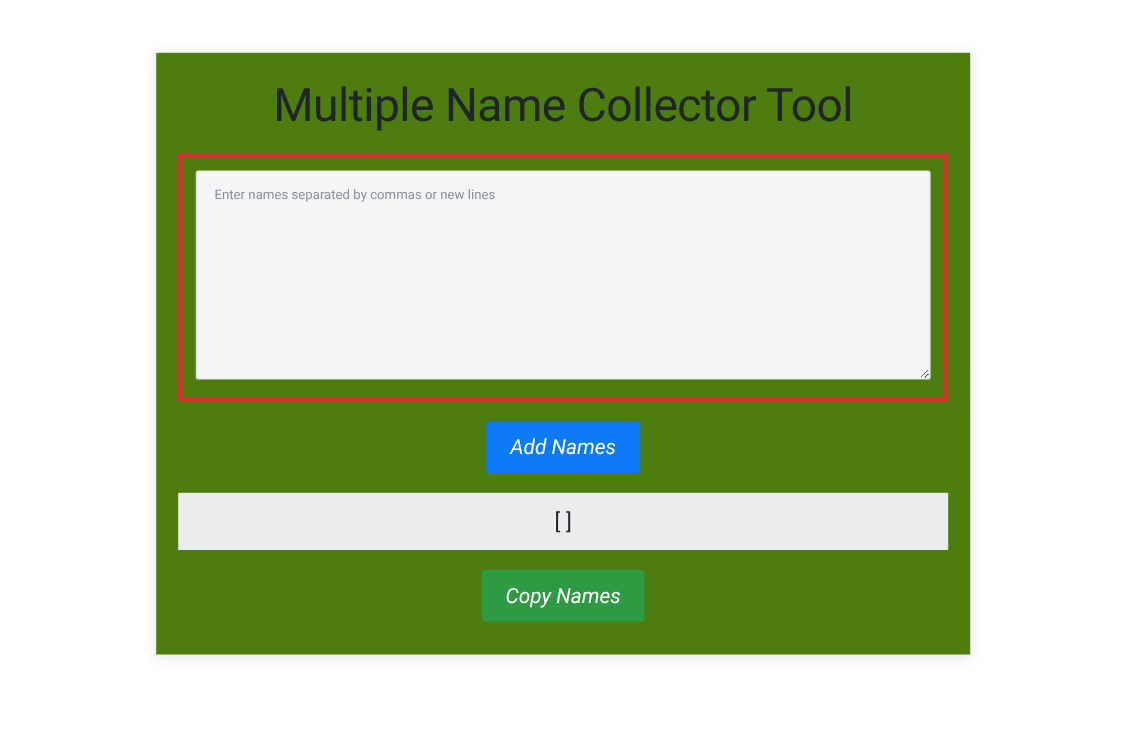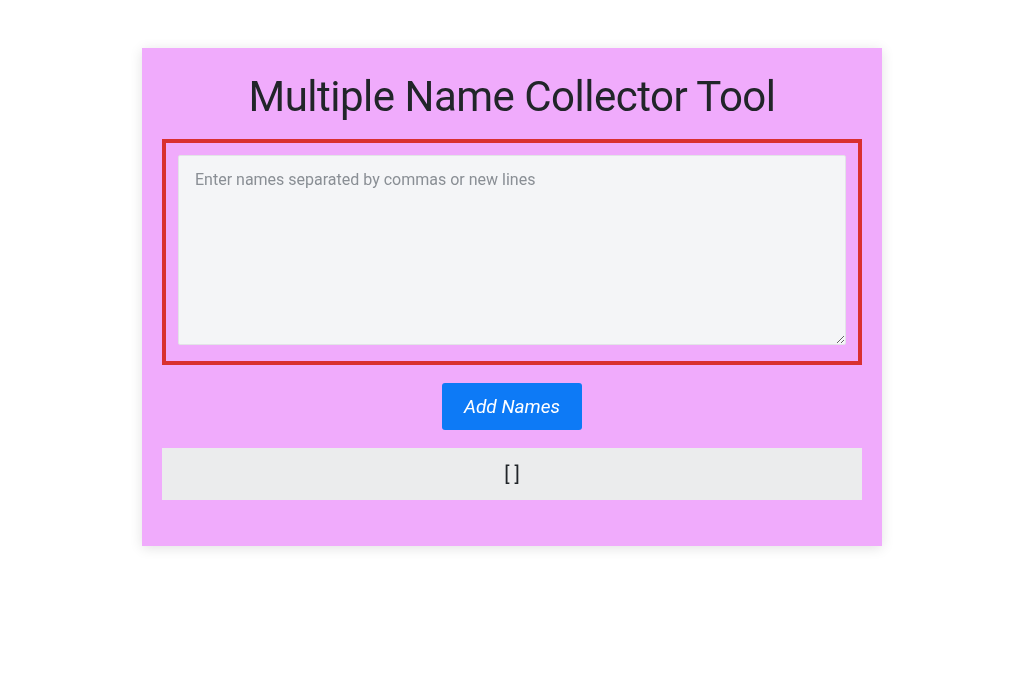--- a/index.html
+++ b/index.html
@@ -12,23 +12,23 @@
       background: #ffffff;
       width: 1024px;
       height: 683px;
       display: flex;
       justify-content: center;
       align-items: flex-start;
       padding-top: 48px;
     }
     .card {
       width: 740px;
-      background: #f0abfc;
+      background: #4d7c0f;
       box-shadow: 0 2px 12px rgba(0,0,0,0.12);
-      padding: 24px 20px 28px 20px;
+      padding: 24px 20px 12px 20px;
     }
     .title {
       font-size: 42px;
       font-weight: 400;
       color: #212529;
       text-align: center;
       margin-bottom: 18px;
       letter-spacing: -0.5px;
     }
     .textarea-highlight {
@@ -36,21 +36,21 @@
       padding: 12px;
       margin-bottom: 18px;
     }
     .names-textarea {
       width: 100%;
       height: 190px;
       background: #f4f5f7;
       border: 1px solid #e2e4e7;
       border-radius: 2px;
       padding: 14px 16px;
-      font-size: 16px;
+      font-size: 12px;
       color: #555;
       resize: vertical;
       font-family: inherit;
       outline: none;
     }
     .names-textarea::placeholder {
       color: #8a8f95;
     }
     .btn-row {
       text-align: center;
@@ -92,13 +92,16 @@
   <div class="textarea-highlight">
     <textarea class="names-textarea" placeholder="Enter names separated by commas or new lines" style=""></textarea>
   </div>
 
   <div class="btn-row">
     <button class="btn btn-primary">Add Names</button>
   </div>
 
   <div class="output-box">[ ]</div>
 
+  <div class="btn-row">
+    <button class="btn btn-success">Copy Names</button>
+  </div>
 </div>
 
 </body></html>

